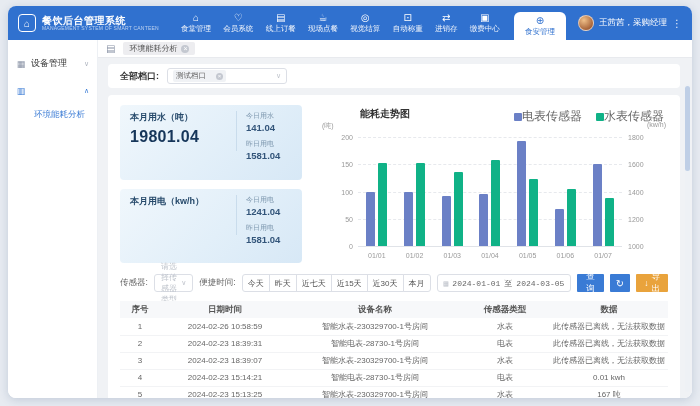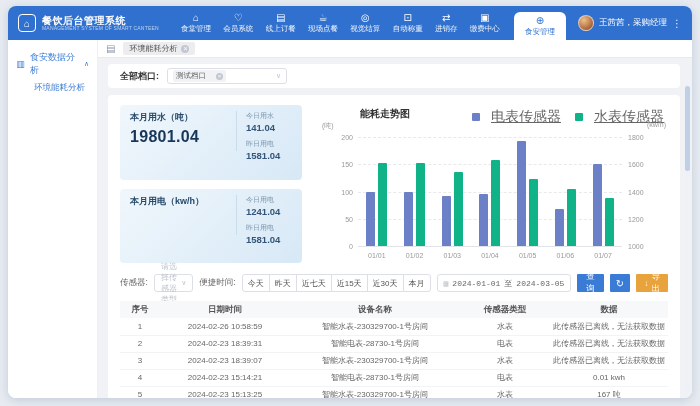--- a/index.html
+++ b/index.html
@@ -59,21 +59,21 @@
   .stat-value{font-size:16px;font-weight:bold;color:#16365a;letter-spacing:.3px;}
   .stat-div{width:1px;height:40px;background:#c9dcec;margin:0 9px;}
   .stat-side{display:flex;flex-direction:column;gap:6px;min-width:46px;}
   .ss-label{font-size:7px;color:#7c96ad;margin-bottom:1px;}
   .ss-value{font-size:9.5px;font-weight:bold;color:#33557a;}
 
   
   .chart-area{flex:1;position:relative;min-width:0;}
   .chart-title{position:absolute;left:44px;top:2px;font-size:10px;font-weight:bold;color:#333;}
   .legend{position:absolute;right:4px;top:3px;display:flex;gap:14px;}
-  .leg-item{display:flex;align-items:center;gap:11px;font-size:14px;color:#666;cursor:pointer;text-decoration:underline;}
+  .leg-item{display:flex;align-items:center;gap:0;font-size:12px;color:#666;cursor:pointer;}
   .leg-sq{width:8px;height:8px;border-radius:1px;display:inline-block;}
   .axis-unit{position:absolute;top:16px;font-size:7px;color:#999;}
   .unit-l{left:6px;}
   .unit-r{right:2px;}
   .plot{position:absolute;left:42px;right:46px;top:32px;bottom:16px;border-bottom:1px solid #e0e3e8;}
   .gridline{position:absolute;left:0;right:0;border-top:1px dashed #e7e9ed;height:0;}
   .tick{position:absolute;font-size:7px;color:#999;transform:translateY(-50%);}
   .tick.l{right:calc(100% + 5px);}
   .tick.r{left:calc(100% + 6px);}
   .groups{position:absolute;left:0;right:0;top:0;bottom:0;display:flex;justify-content:space-around;align-items:flex-end;}
@@ -176,23 +176,27 @@
     <div class="user" data-name="user-menu">
       <div class="avatar" data-name="avatar"></div>
       <span class="user-name" data-name="user-name">王茜茜，采购经理</span>
       <span class="dots i-dots" data-name="more-menu-icon"></span>
     </div>
   </div>
 
   <div class="bodyrow">
 
     <div class="sidebar" data-name="sidebar">
+      <div class="side-item" data-name="sidebar-item-device-management">
+        <span class="si i-device" data-name="device-icon"></span>
+        <span data-name="sidebar-item-label">设备管理</span>
+        <span class="chev i-chevdown" data-name="chevron-down-icon"></span>
+      </div>
       <div class="side-item active" data-name="sidebar-item-food-safety-analysis">
         <span class="si i-analysis" data-name="analysis-icon"></span>
-        <span data-name="sidebar-item-label">食安数据分析</span>
         <span class="chev i-chevup" data-name="chevron-up-icon"></span>
       </div>
       <div class="side-sub" data-name="sidebar-subitem-energy-analysis">环境能耗分析</div>
     </div>
 
     <div class="content" data-name="content-area">
       <div class="tabstrip" data-name="tab-strip">
         <span class="ts-ico i-list" data-name="collapse-menu-icon"></span>
         <span class="tab-chip" data-name="open-tab-energy-analysis">
           <span data-name="open-tab-label">环境能耗分析</span>

